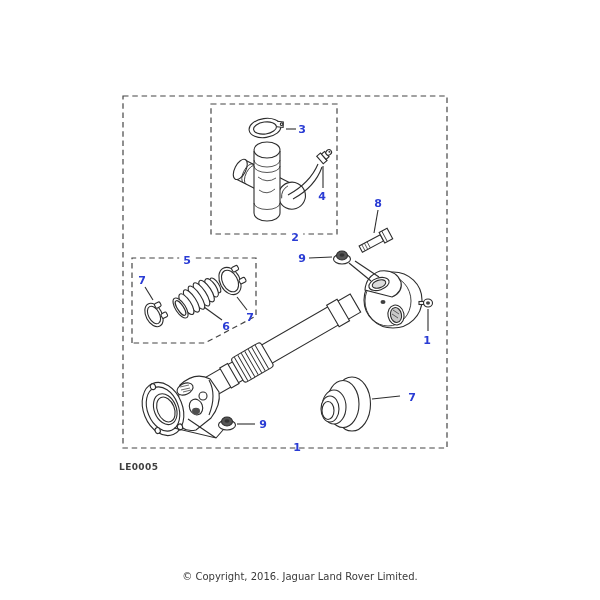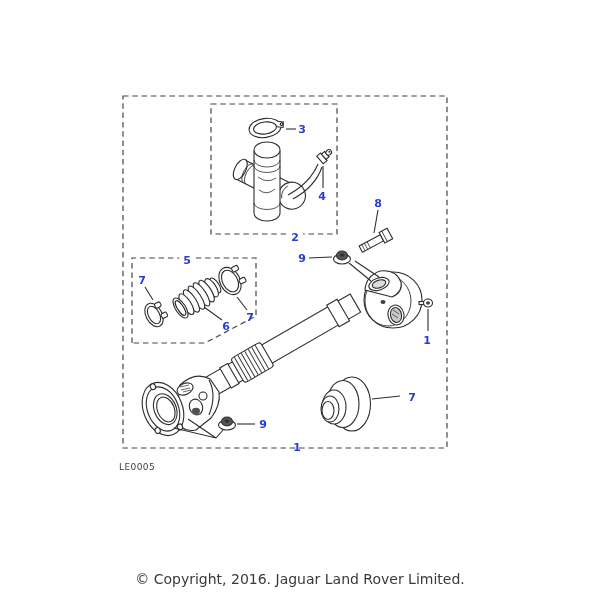--- a/index.html
+++ b/index.html
@@ -10,25 +10,25 @@
   svg.diagram{position:absolute;left:0;top:0;}
   .callout{
     position:absolute;transform:translate(-50%,-50%);
     color:#2a3cd4;font-size:11px;font-weight:bold;line-height:1;
     font-family:"DejaVu Sans","Liberation Sans",sans-serif;
     cursor:pointer;user-select:none;
   }
   .callout.on-border{background:#ffffff;padding:0 4px;}
   .diagram-code{
     position:absolute;left:119px;top:462px;
-    font-size:9px;font-weight:normal;color:#3f3f3f;letter-spacing:0.4px;
+    font-size:9px;font-weight:bold;color:#3f3f3f;letter-spacing:0.4px;
   }
   .footer{
     position:absolute;left:0;right:0;top:571px;text-align:center;
-    font-size:14px;color:#3a3a3a;
+    font-size:10px;color:#3a3a3a;
   }
 </style>
 </head>
 <body>
 
 <div class="page">
 
 <svg class="diagram" width="600" height="600" viewBox="0 0 600 600">
 
   <g fill="none" stroke="#454545" stroke-width="1.2" stroke-dasharray="5.5,3.8">

